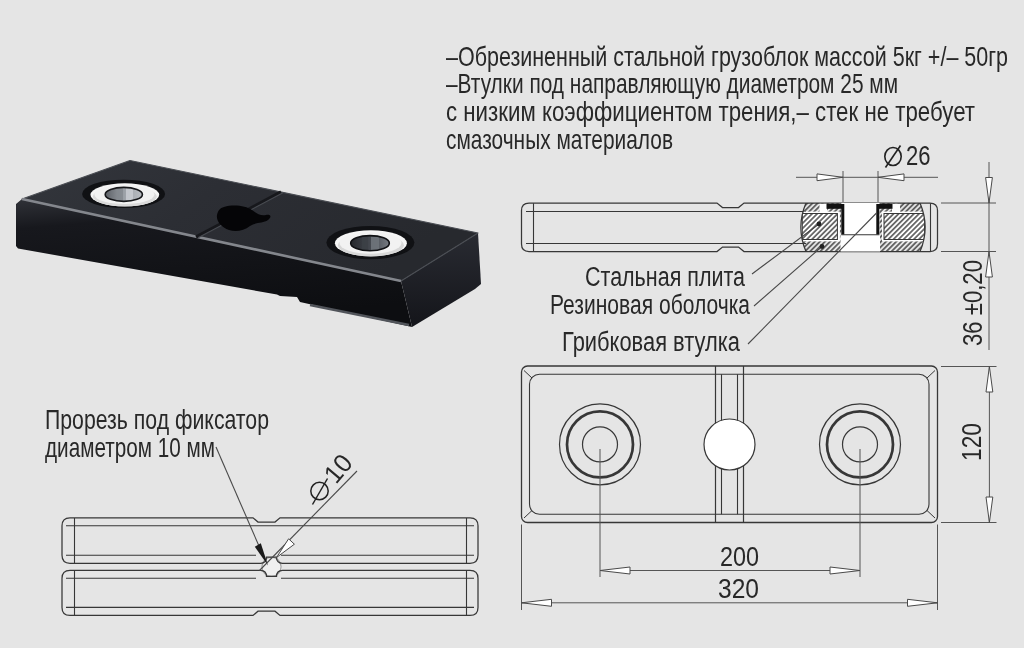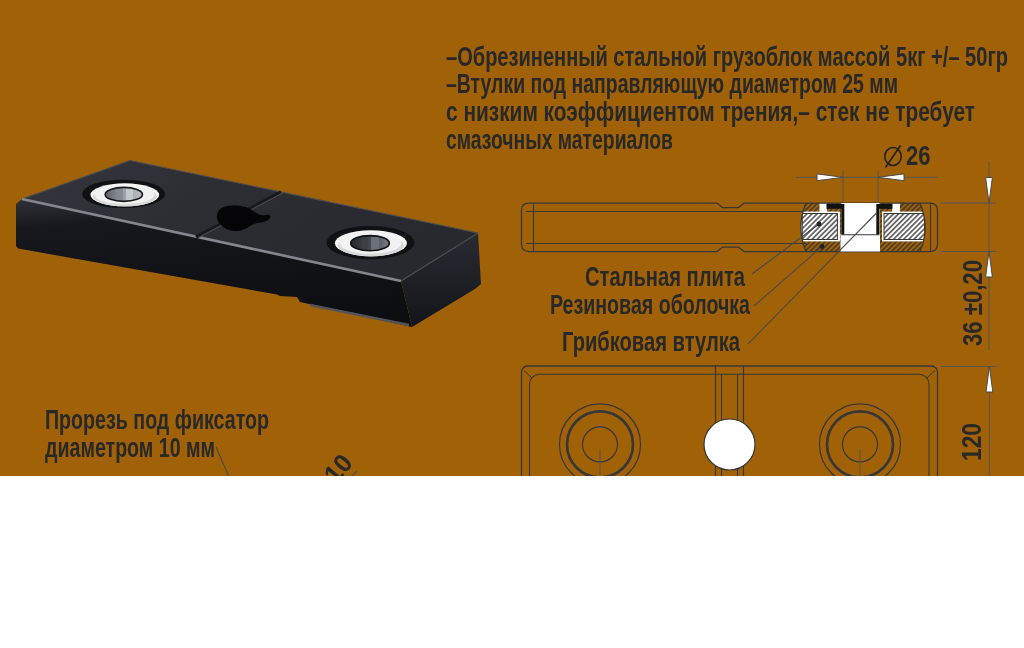--- a/index.html
+++ b/index.html
@@ -1,17 +1,17 @@
 <!DOCTYPE html>
 <html><head>
 <meta charset="utf-8">
 <style>
 html,body{margin:0;padding:0;background:#fff;}
-#page{position:relative;width:1024px;height:476px;background:#a16207;overflow:hidden;
-font-family:"Liberation Sans",sans-serif;font-weight:bold;}
+#page{position:relative;width:1024px;height:648px;background:#e5e5e5;overflow:hidden;
+font-family:"Liberation Sans",sans-serif;}
 svg{position:absolute;left:0;top:0;}
 text{font-family:"Liberation Sans",sans-serif;fill:#282828;}
 </style>
 </head>
 <body>
 <div id="page">
 <svg width="1024" height="648" viewBox="0 0 1024 648">
 <defs>
 <pattern id="hat" width="3.6" height="3.6" patternUnits="userSpaceOnUse" patternTransform="rotate(-45)">
   <line x1="0" y1="1.8" x2="3.6" y2="1.8" stroke="#2e2e2e" stroke-width="1.3"></line>

